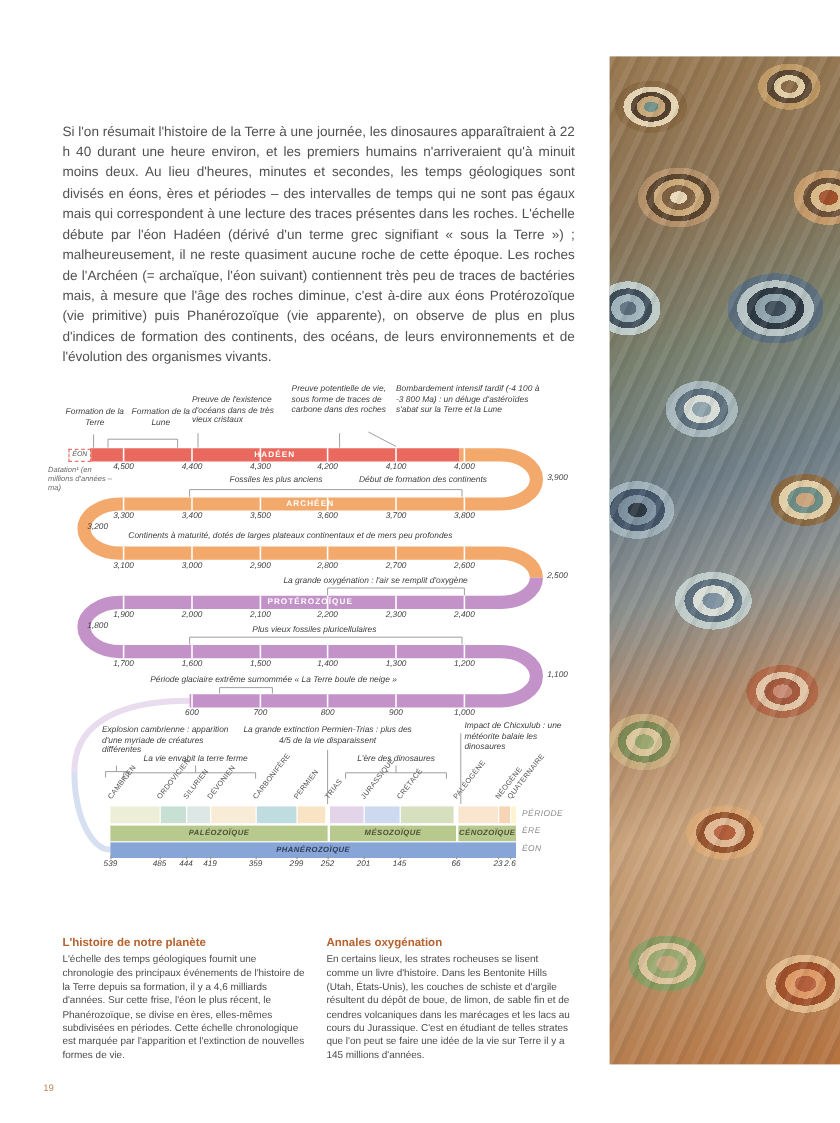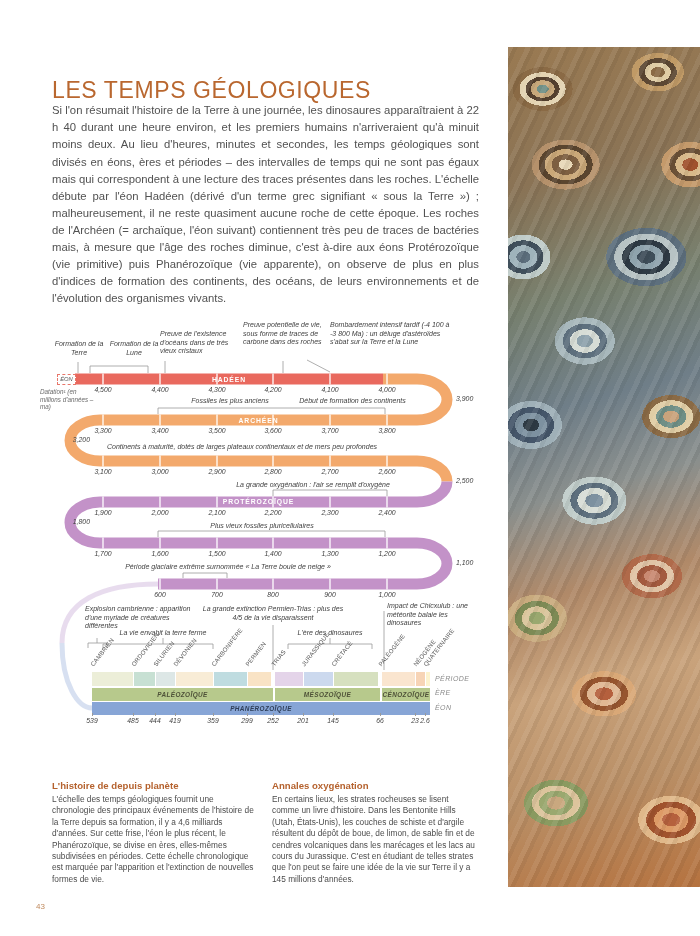--- a/index.html
+++ b/index.html
@@ -102,21 +102,20 @@
   .photo::after{
     content:""; position:absolute; inset:0;
     background:repeating-linear-gradient(115deg, rgba(255,255,255,0.07) 0 5px, rgba(0,0,0,0.05) 5px 9px, rgba(0,0,0,0) 9px 16px);
   }
 </style>
 </head>
 <body>
 
 <div class="page">
 
-  <h1 class="title">LES TEMPS GÉOLOGIQUES</h1>
   <p class="intro">Si l'on résumait l'histoire de la Terre à une journée, les dinosaures apparaîtraient à 22 h 40 durant une heure environ, et les premiers humains n'arriveraient qu'à minuit moins deux. Au lieu d'heures, minutes et secondes, les temps géologiques sont divisés en éons, ères et périodes – des intervalles de temps qui ne sont pas égaux mais qui correspondent à une lecture des traces présentes dans les roches. L'échelle débute par l'éon Hadéen (dérivé d'un terme grec signifiant « sous la Terre ») ; malheureusement, il ne reste quasiment aucune roche de cette époque. Les roches de l'Archéen (= archaïque, l'éon suivant) contiennent très peu de traces de bactéries mais, à mesure que l'âge des roches diminue, c'est à-dire aux éons Protérozoïque (vie primitive) puis Phanérozoïque (vie apparente), on observe de plus en plus d'indices de formation des continents, des océans, de leurs environnements et de l'évolution des organismes vivants.</p>
 
   <div class="diagram" id="diagram">
     <svg width="460" height="415" viewBox="0 0 460 415">
 
       <path d="M118 266 C 62 266 22 283 22 325" fill="none" stroke="#d8c5e2" stroke-width="5" opacity="0.6"></path>
       <path d="M22 325 C 22 366 38 390 52 390" fill="none" stroke="#bccbe8" stroke-width="5" opacity="0.6"></path>
 
       <path id="path-hadeen" d="M35 61 H343" fill="none" stroke="#e9695e" stroke-width="11"></path>
       <path id="path-archeen" d="M343 61 H377 A30 20.5 0 0 1 377 102 H60 A30 20.5 0 0 0 60 143 H377 A30 20.5 0 0 1 407 163.5" fill="none" stroke="#f3a96c" stroke-width="11"></path>
@@ -293,24 +292,24 @@
       <div class="age-tick" style="left: 293px;"></div>
       <div class="age-label" style="left: 340px;">66</div>
       <div class="age-tick" style="left: 340px;"></div>
       <div class="age-label" style="left: 375px;">23</div>
       <div class="age-tick" style="left: 375px;"></div>
       <div class="age-label" style="left: 385px;">2.6</div>
       <div class="age-tick" style="left: 385px;"></div>
     </div>
 
   <div class="col col-left">
-    <h3>L'histoire de depuis planète</h3>
+    <h3>L'histoire de notre planète</h3>
     <p>L'échelle des temps géologiques fournit une chronologie des principaux événements de l'histoire de la Terre depuis sa formation, il y a 4,6 milliards d'années. Sur cette frise, l'éon le plus récent, le Phanérozoïque, se divise en ères, elles-mêmes subdivisées en périodes. Cette échelle chronologique est marquée par l'apparition et l'extinction de nouvelles formes de vie.</p>
   </div>
   <div class="col col-right">
     <h3>Annales oxygénation</h3>
     <p>En certains lieux, les strates rocheuses se lisent comme un livre d'histoire. Dans les Bentonite Hills (Utah, États-Unis), les couches de schiste et d'argile résultent du dépôt de boue, de limon, de sable fin et de cendres volcaniques dans les marécages et les lacs au cours du Jurassique. C'est en étudiant de telles strates que l'on peut se faire une idée de la vie sur Terre il y a 145 millions d'années.</p>
   </div>
 
-  <div class="page-number">43</div>
+  <div class="page-number">19</div>
 
   <div class="photo"></div>
 </div>
 
 </body></html>

